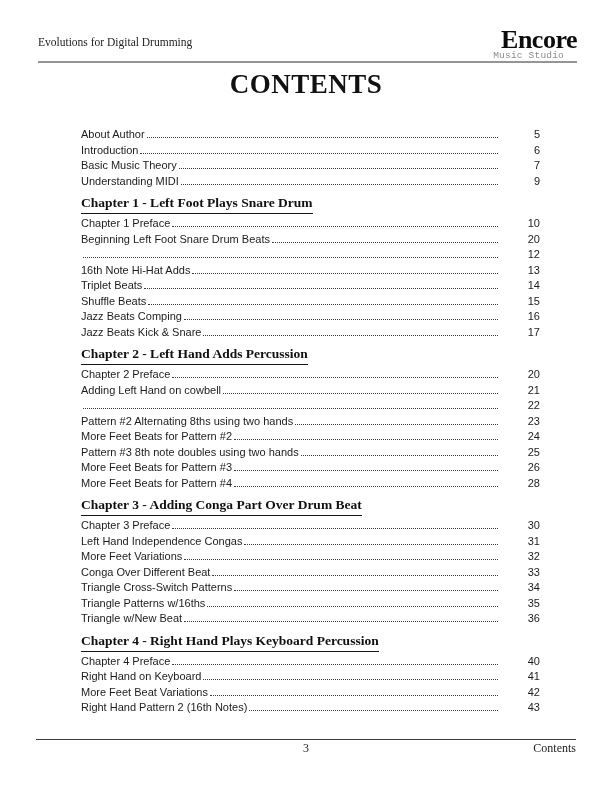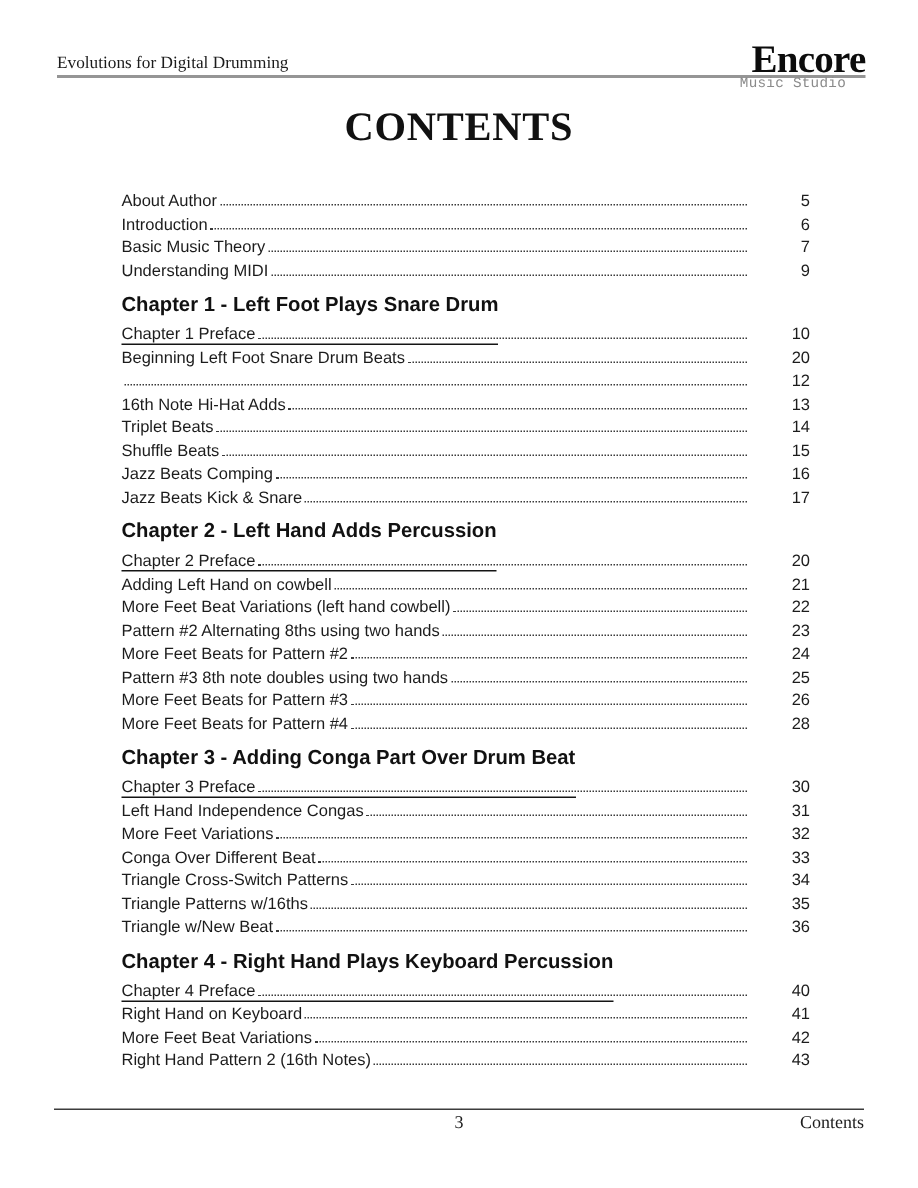--- a/index.html
+++ b/index.html
@@ -16,21 +16,21 @@
   
   .header {
     position: absolute;
     top: 31px;
     left: 38px;
     right: 35px;
     display: flex;
     justify-content: space-between;
     align-items: flex-end;
     border-bottom: 2px solid #959595;
-    padding-bottom: 1px;
+    padding-bottom: 12px;
   }
   .book-title {
     font-family: "Liberation Serif", serif;
     font-size: 11.5px;
     line-height: 14px;
     color: #1c1c1c;
   }
   .logo-name {
     font-family: "Liberation Serif", serif;
     font-weight: bold;
@@ -75,21 +75,22 @@
   .toc-section:not(:first-child) { margin-top: 6px; }
   .chapter-heading {
     font-size: 13.5px;
     font-weight: bold;
     line-height: 16px;
     margin: 0 0 5px 0;
     color: #111111;
   }
   .chapter-heading span {
     border-bottom: 1.8px solid #141414;
-    padding-bottom: 19px;
+    padding-bottom: 3px;
+    font-family: Liberation Serif, serif;
   }
   .toc-row {
     display: flex;
     align-items: baseline;
     font-size: 11px;
     line-height: 15.5px;
     color: #1c1c1c;
   }
   .toc-label { white-space: nowrap; }
   .toc-leader {
@@ -212,21 +213,20 @@
           <span class="toc-label">Chapter 2 Preface</span>
           <span class="toc-leader"></span>
           <span class="toc-page">20</span>
         </div>
         <div class="toc-row">
           <span class="toc-label">Adding Left Hand on cowbell</span>
           <span class="toc-leader"></span>
           <span class="toc-page">21</span>
         </div>
         <div class="toc-row">
-          <span class="toc-label">More Feet Beat Variations (left hand cowbell)</span>
           <span class="toc-leader"></span>
           <span class="toc-page">22</span>
         </div>
         <div class="toc-row">
           <span class="toc-label">Pattern #2 Alternating 8ths using two hands</span>
           <span class="toc-leader"></span>
           <span class="toc-page">23</span>
         </div>
         <div class="toc-row">
           <span class="toc-label">More Feet Beats for Pattern #2</span>

